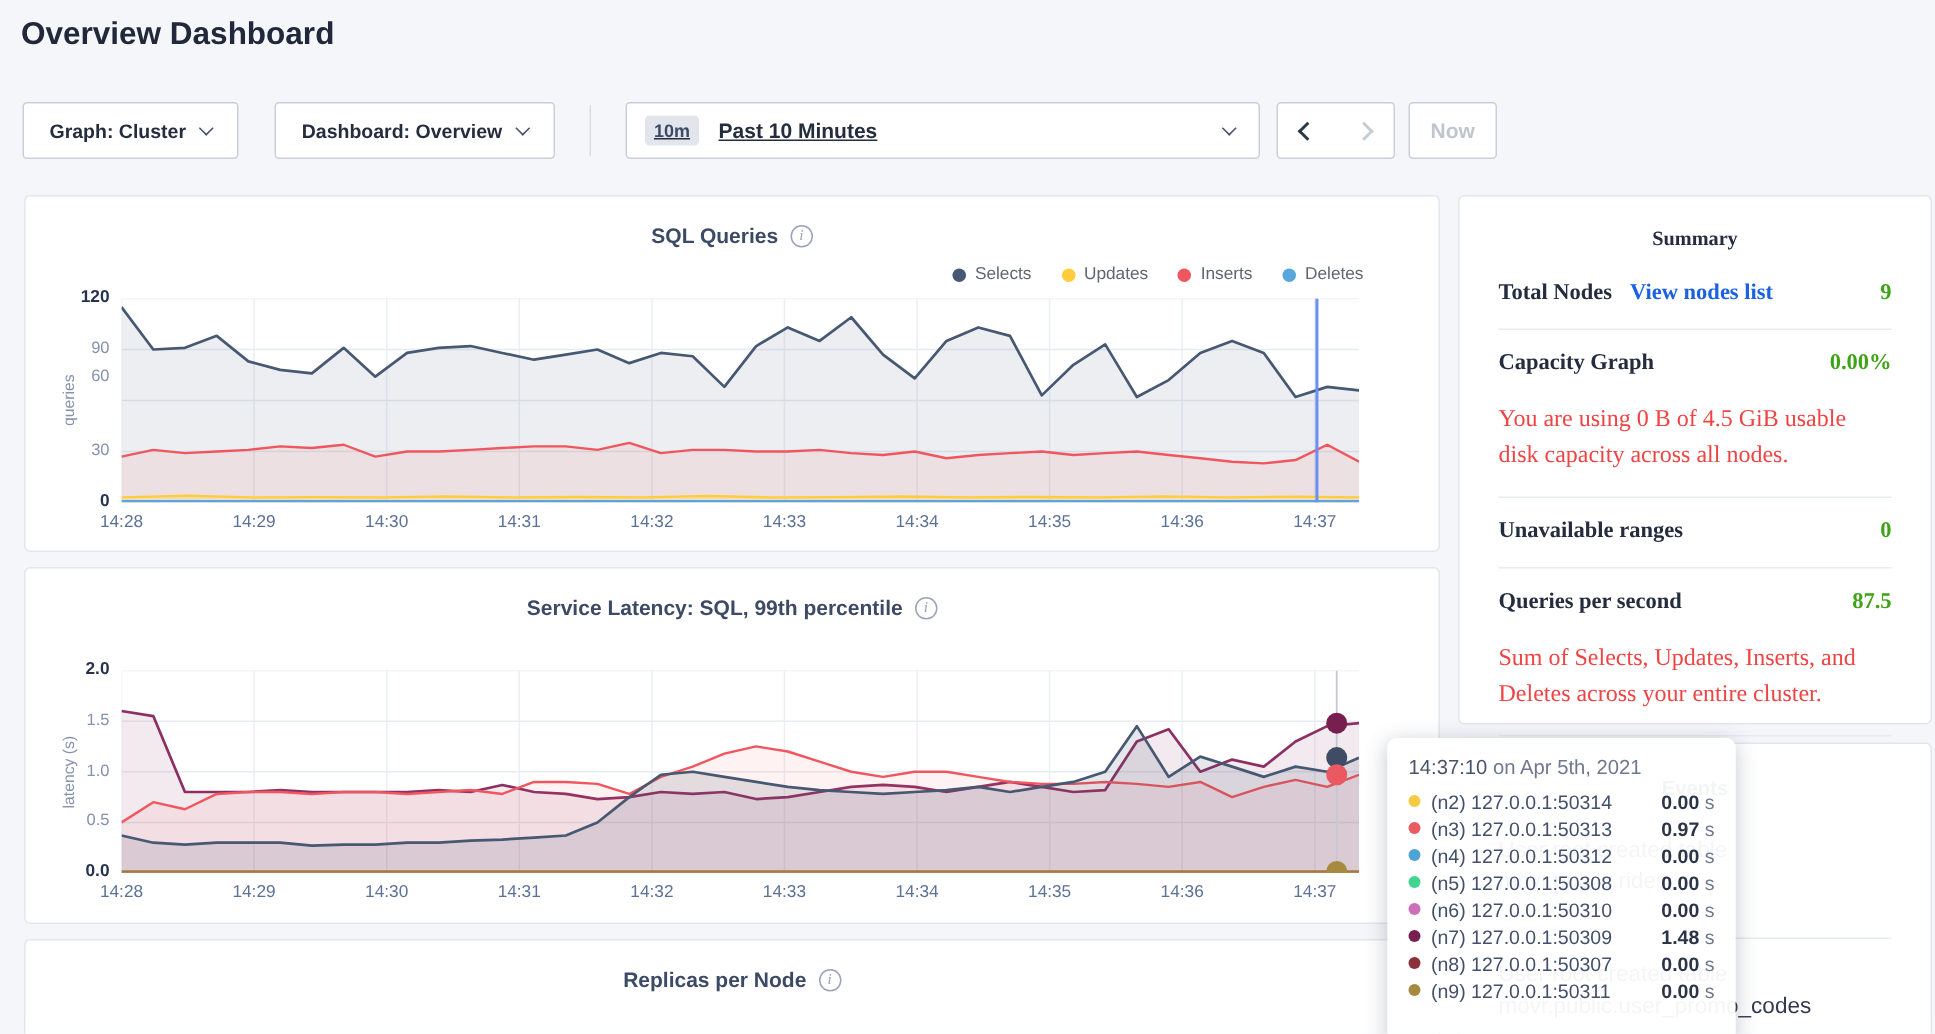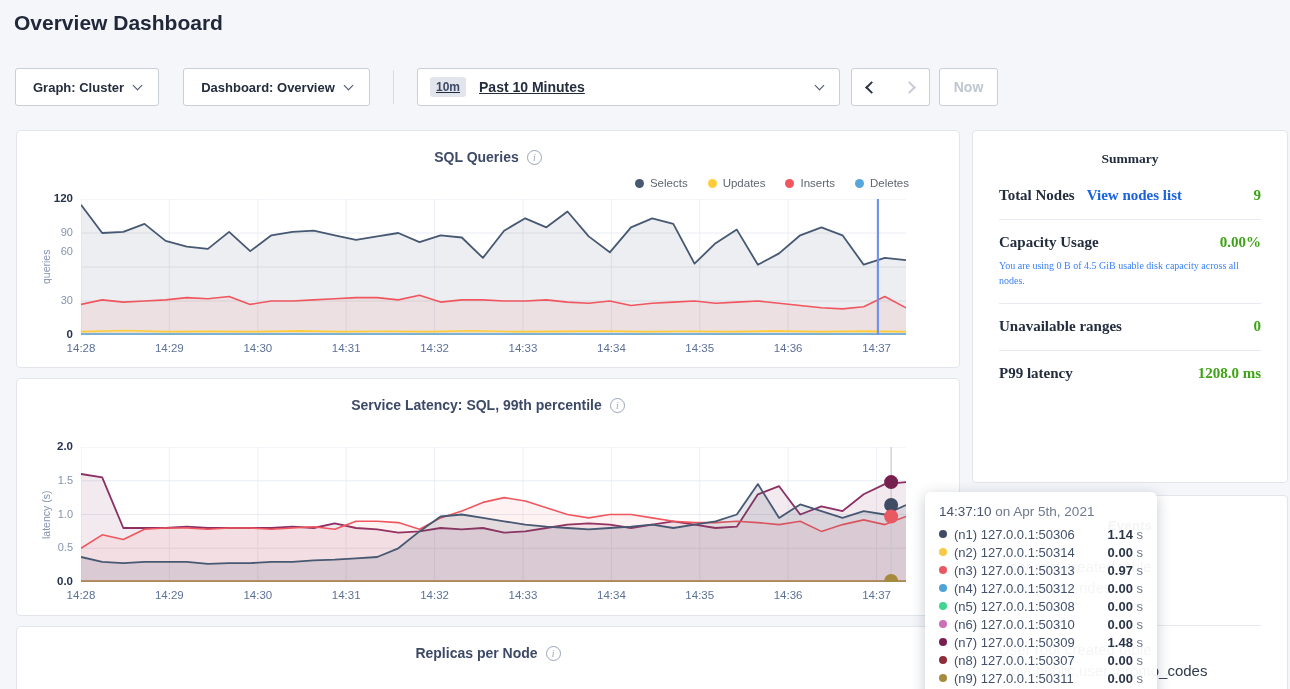--- a/index.html
+++ b/index.html
@@ -55,21 +55,21 @@
 
   
   .sum-heading { margin-top: 20px; text-align: center; font-weight: bold; font-size: 13.5px; color: #242d3d; }
   .sum-body { padding: 6px 26px 0; }
   .sum-row { padding: 14px 0 15px; border-bottom: 1px solid #e7eaf0; }
   .sum-row:last-child { border-bottom: none; }
   .sum-main { display: flex; align-items: baseline; }
   .sum-label { font-weight: bold; font-size: 15px; color: #242d3d; }
   .sum-link { color: #1a62e0; font-weight: bold; font-size: 15px; margin-left: 12px; cursor: pointer; text-decoration: none; }
   .sum-val { margin-left: auto; font-weight: bold; font-size: 15px; color: #3fa317; white-space: nowrap; }
-  .sum-sub { margin-top: 7px; font-size: 10px; color: #3b82f6; line-height: 1.5; }
+  .sum-sub { margin-top: 17px; font-size: 16px; color: #ef4444; line-height: 1.5; }
 
   
   .ev-heading { margin-top: 22px; text-align: center; font-weight: bold; font-size: 13.5px; color: #242d3d; }
   .ev-body { padding: 10px 26px 0; }
   .ev-row { padding: 13px 0 16px; }
   .ev-row + .ev-row { border-top: 1px solid #e7eaf0; }
   .ev-row.tall { min-height: 82px; }
   .ev-msg { font-size: 15px; color: #303a4d; line-height: 1.4; overflow-wrap: break-word; }
 
   
@@ -248,30 +248,37 @@
   <div class="sum-body" id="sum-rows">
       <div class="sum-row">
         <div class="sum-main">
           <span class="sum-label">Total Nodes</span>
           <a class="sum-link">View nodes list</a>
           <span class="sum-val">9</span>
         </div>
       </div>
       <div class="sum-row">
         <div class="sum-main">
-          <span class="sum-label">Capacity Usage</span>
+          <span class="sum-label">Capacity Graph</span>
           <span class="sum-val">0.00%</span>
         </div>
         <p class="sum-sub">You are using 0 B of 4.5 GiB usable disk capacity across all nodes.</p>
       </div>
       <div class="sum-row">
         <div class="sum-main">
           <span class="sum-label">Unavailable ranges</span>
           <span class="sum-val">0</span>
         </div>
+      </div>
+      <div class="sum-row">
+        <div class="sum-main">
+          <span class="sum-label">Queries per second</span>
+          <span class="sum-val">87.5</span>
+        </div>
+        <p class="sum-sub">Sum of Selects, Updates, Inserts, and Deletes across your entire cluster.</p>
       </div>
       <div class="sum-row">
         <div class="sum-main">
           <span class="sum-label">P99 latency</span>
           <span class="sum-val">1208.0 ms</span>
         </div>
       </div>
     </div>
 </div>
 
@@ -286,25 +293,20 @@
       </div>
     </div>
 </div>
 
 <div id="tooltip">
   <div class="tt-head">
     <span>14:37:10</span><span class="tt-on"> on Apr 5th, 2021</span>
   </div>
   <div id="tt-rows">
       <div class="tt-row">
-        <span class="tt-dot" style="background: rgb(62, 76, 102);"></span>
-        <span>(n1) 127.0.0.1:50306</span>
-        <span class="tt-val">1.14<span class="tt-unit">&nbsp;s</span></span>
-      </div>
-      <div class="tt-row">
         <span class="tt-dot" style="background: rgb(247, 202, 70);"></span>
         <span>(n2) 127.0.0.1:50314</span>
         <span class="tt-val">0.00<span class="tt-unit">&nbsp;s</span></span>
       </div>
       <div class="tt-row">
         <span class="tt-dot" style="background: rgb(234, 88, 98);"></span>
         <span>(n3) 127.0.0.1:50313</span>
         <span class="tt-val">0.97<span class="tt-unit">&nbsp;s</span></span>
       </div>
       <div class="tt-row">

